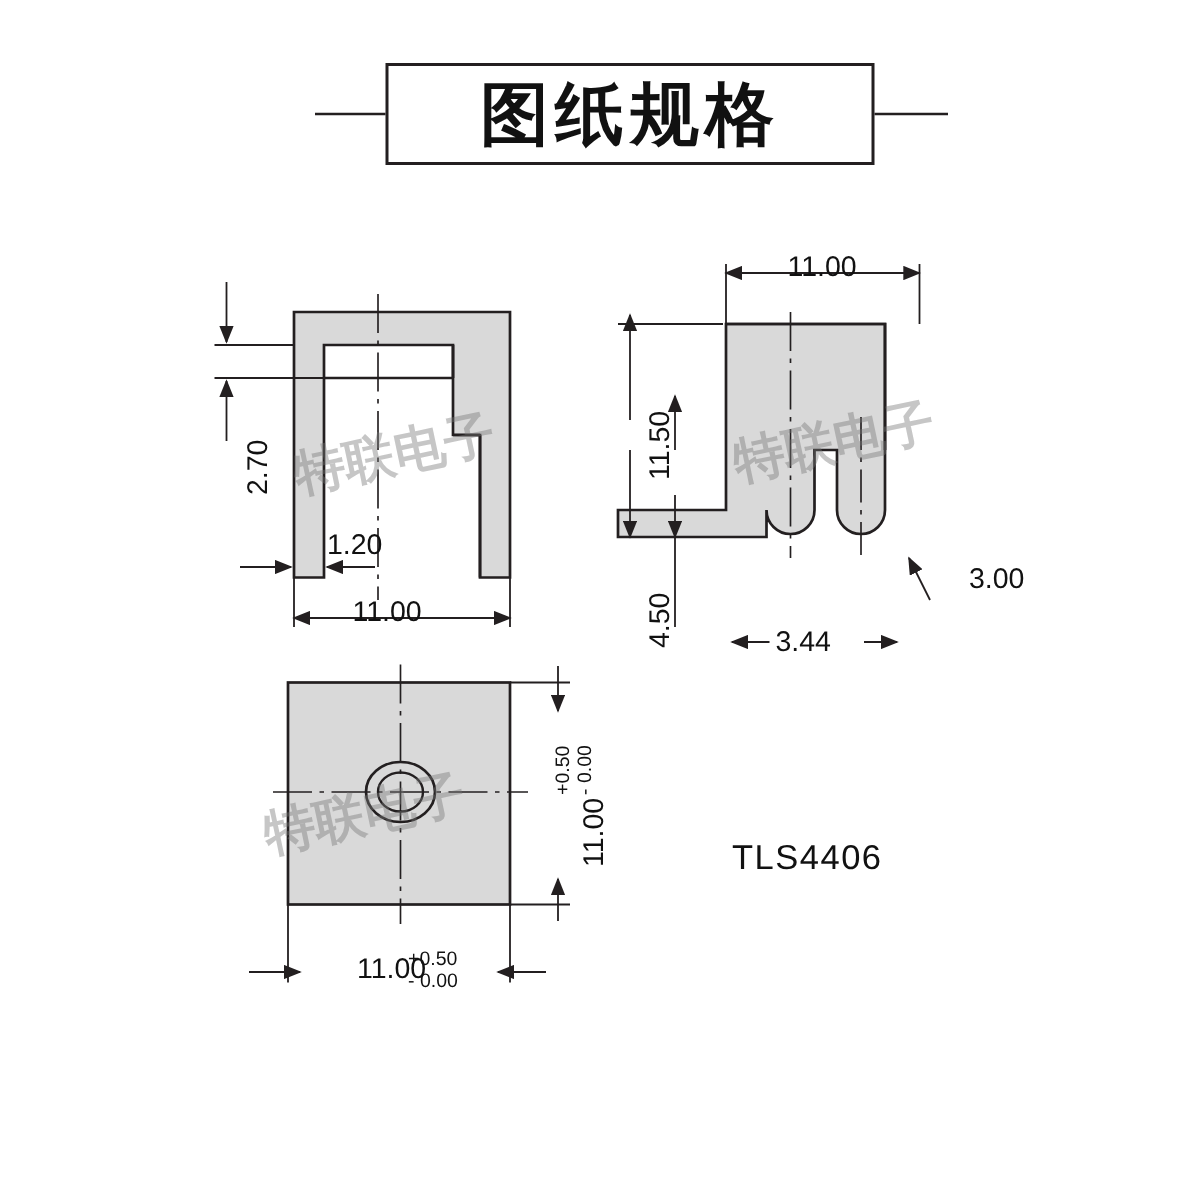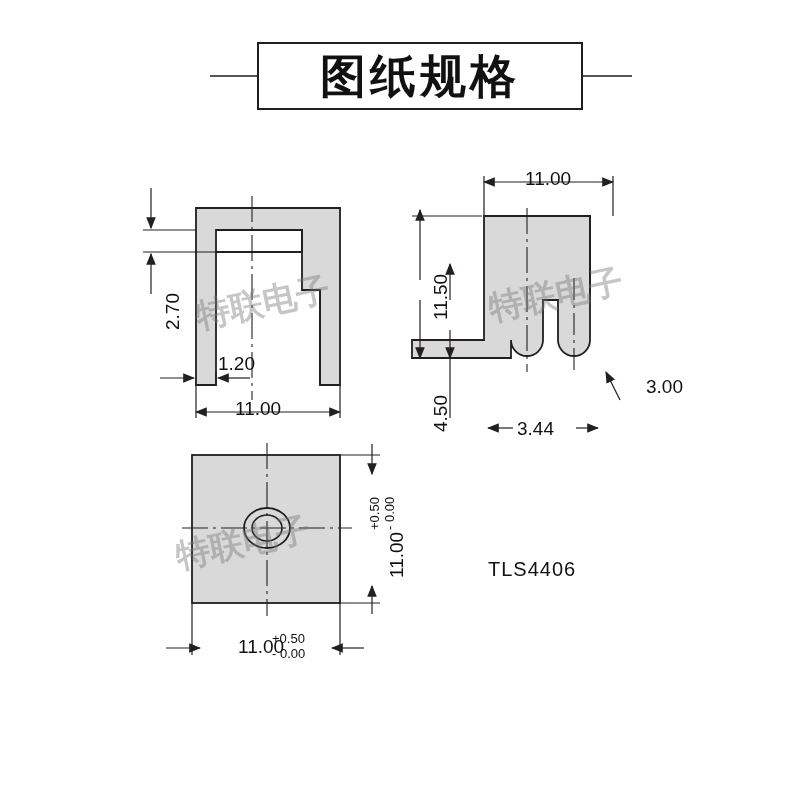--- a/index.html
+++ b/index.html
@@ -72,21 +72,21 @@
   }
   .tol.rot {
     transform-origin: 0 0;
     transform: rotate(-90deg);
   }
   .partno {
     position: absolute;
     left: 468px;
     top: 558px;
     font-family: "Liberation Sans", sans-serif;
-    font-size: 20px;
+    font-size: 23px;
     color: #111111;
     letter-spacing: 1px;
   }
   .wm {
     position: absolute;
     font-family: "DejaVu Sans", sans-serif;
     font-weight: bold;
     color: rgba(120,120,120,0.42);
     white-space: nowrap;
     transform-origin: 50% 50%;

